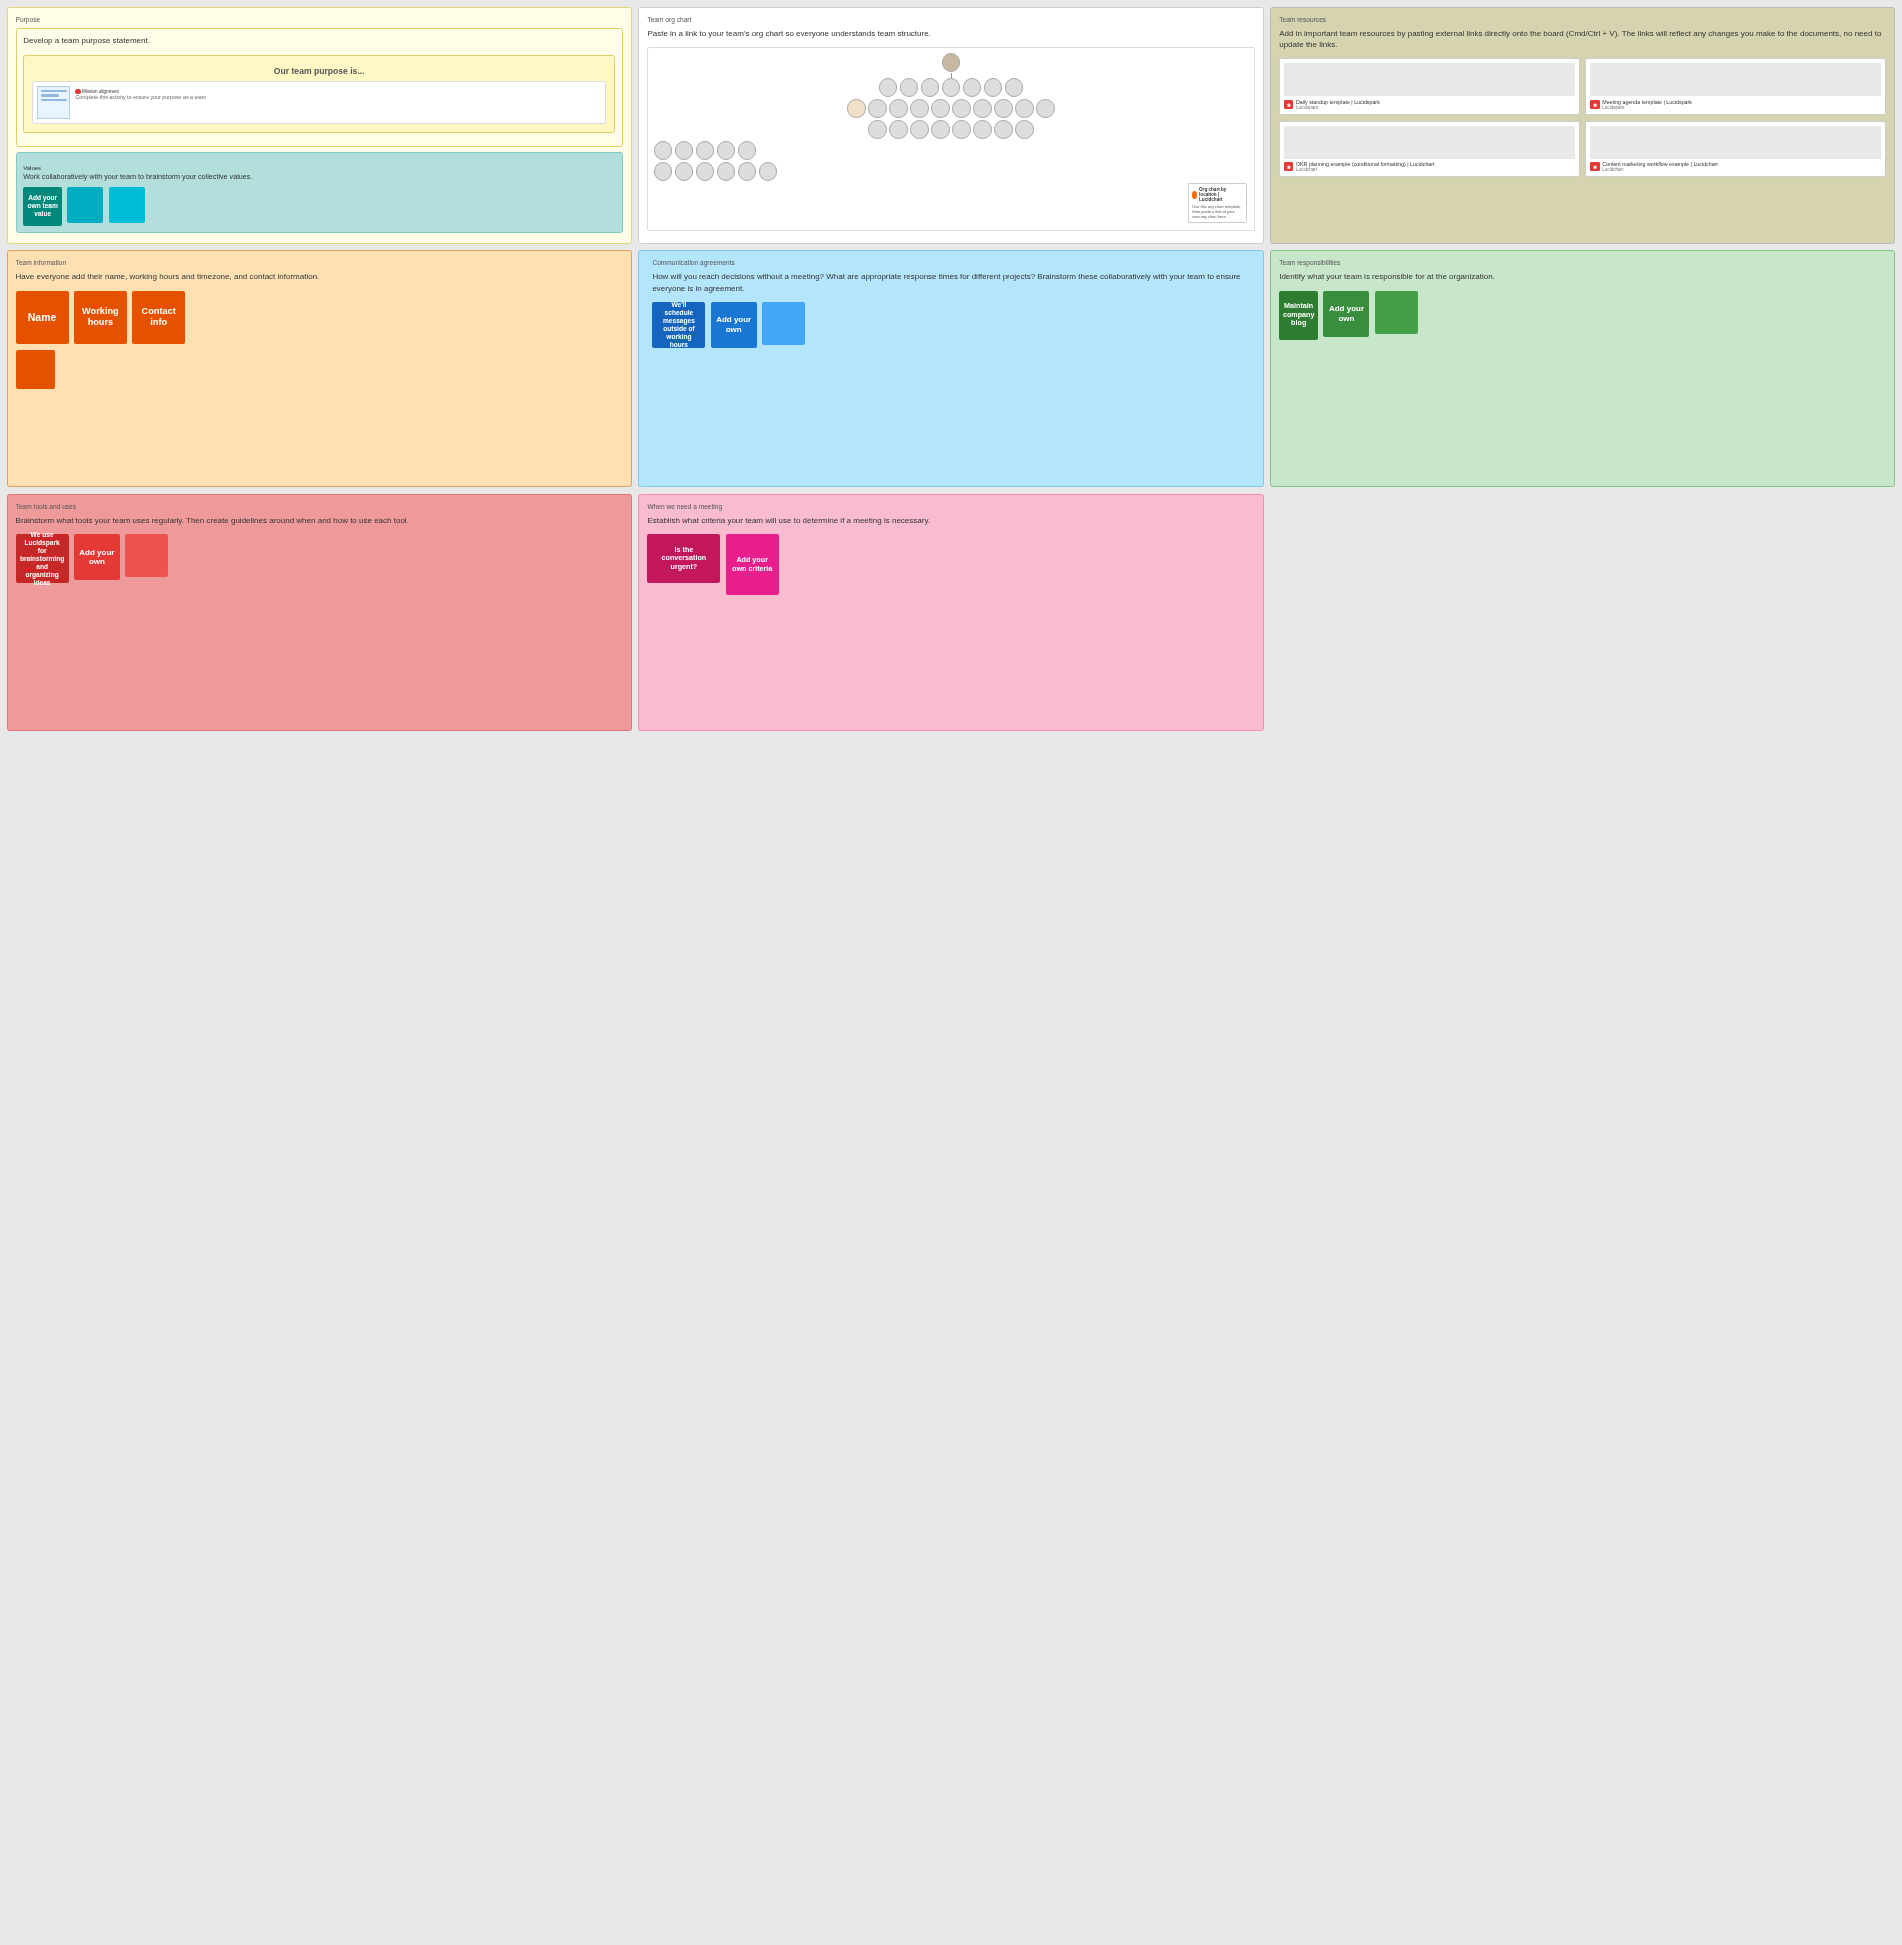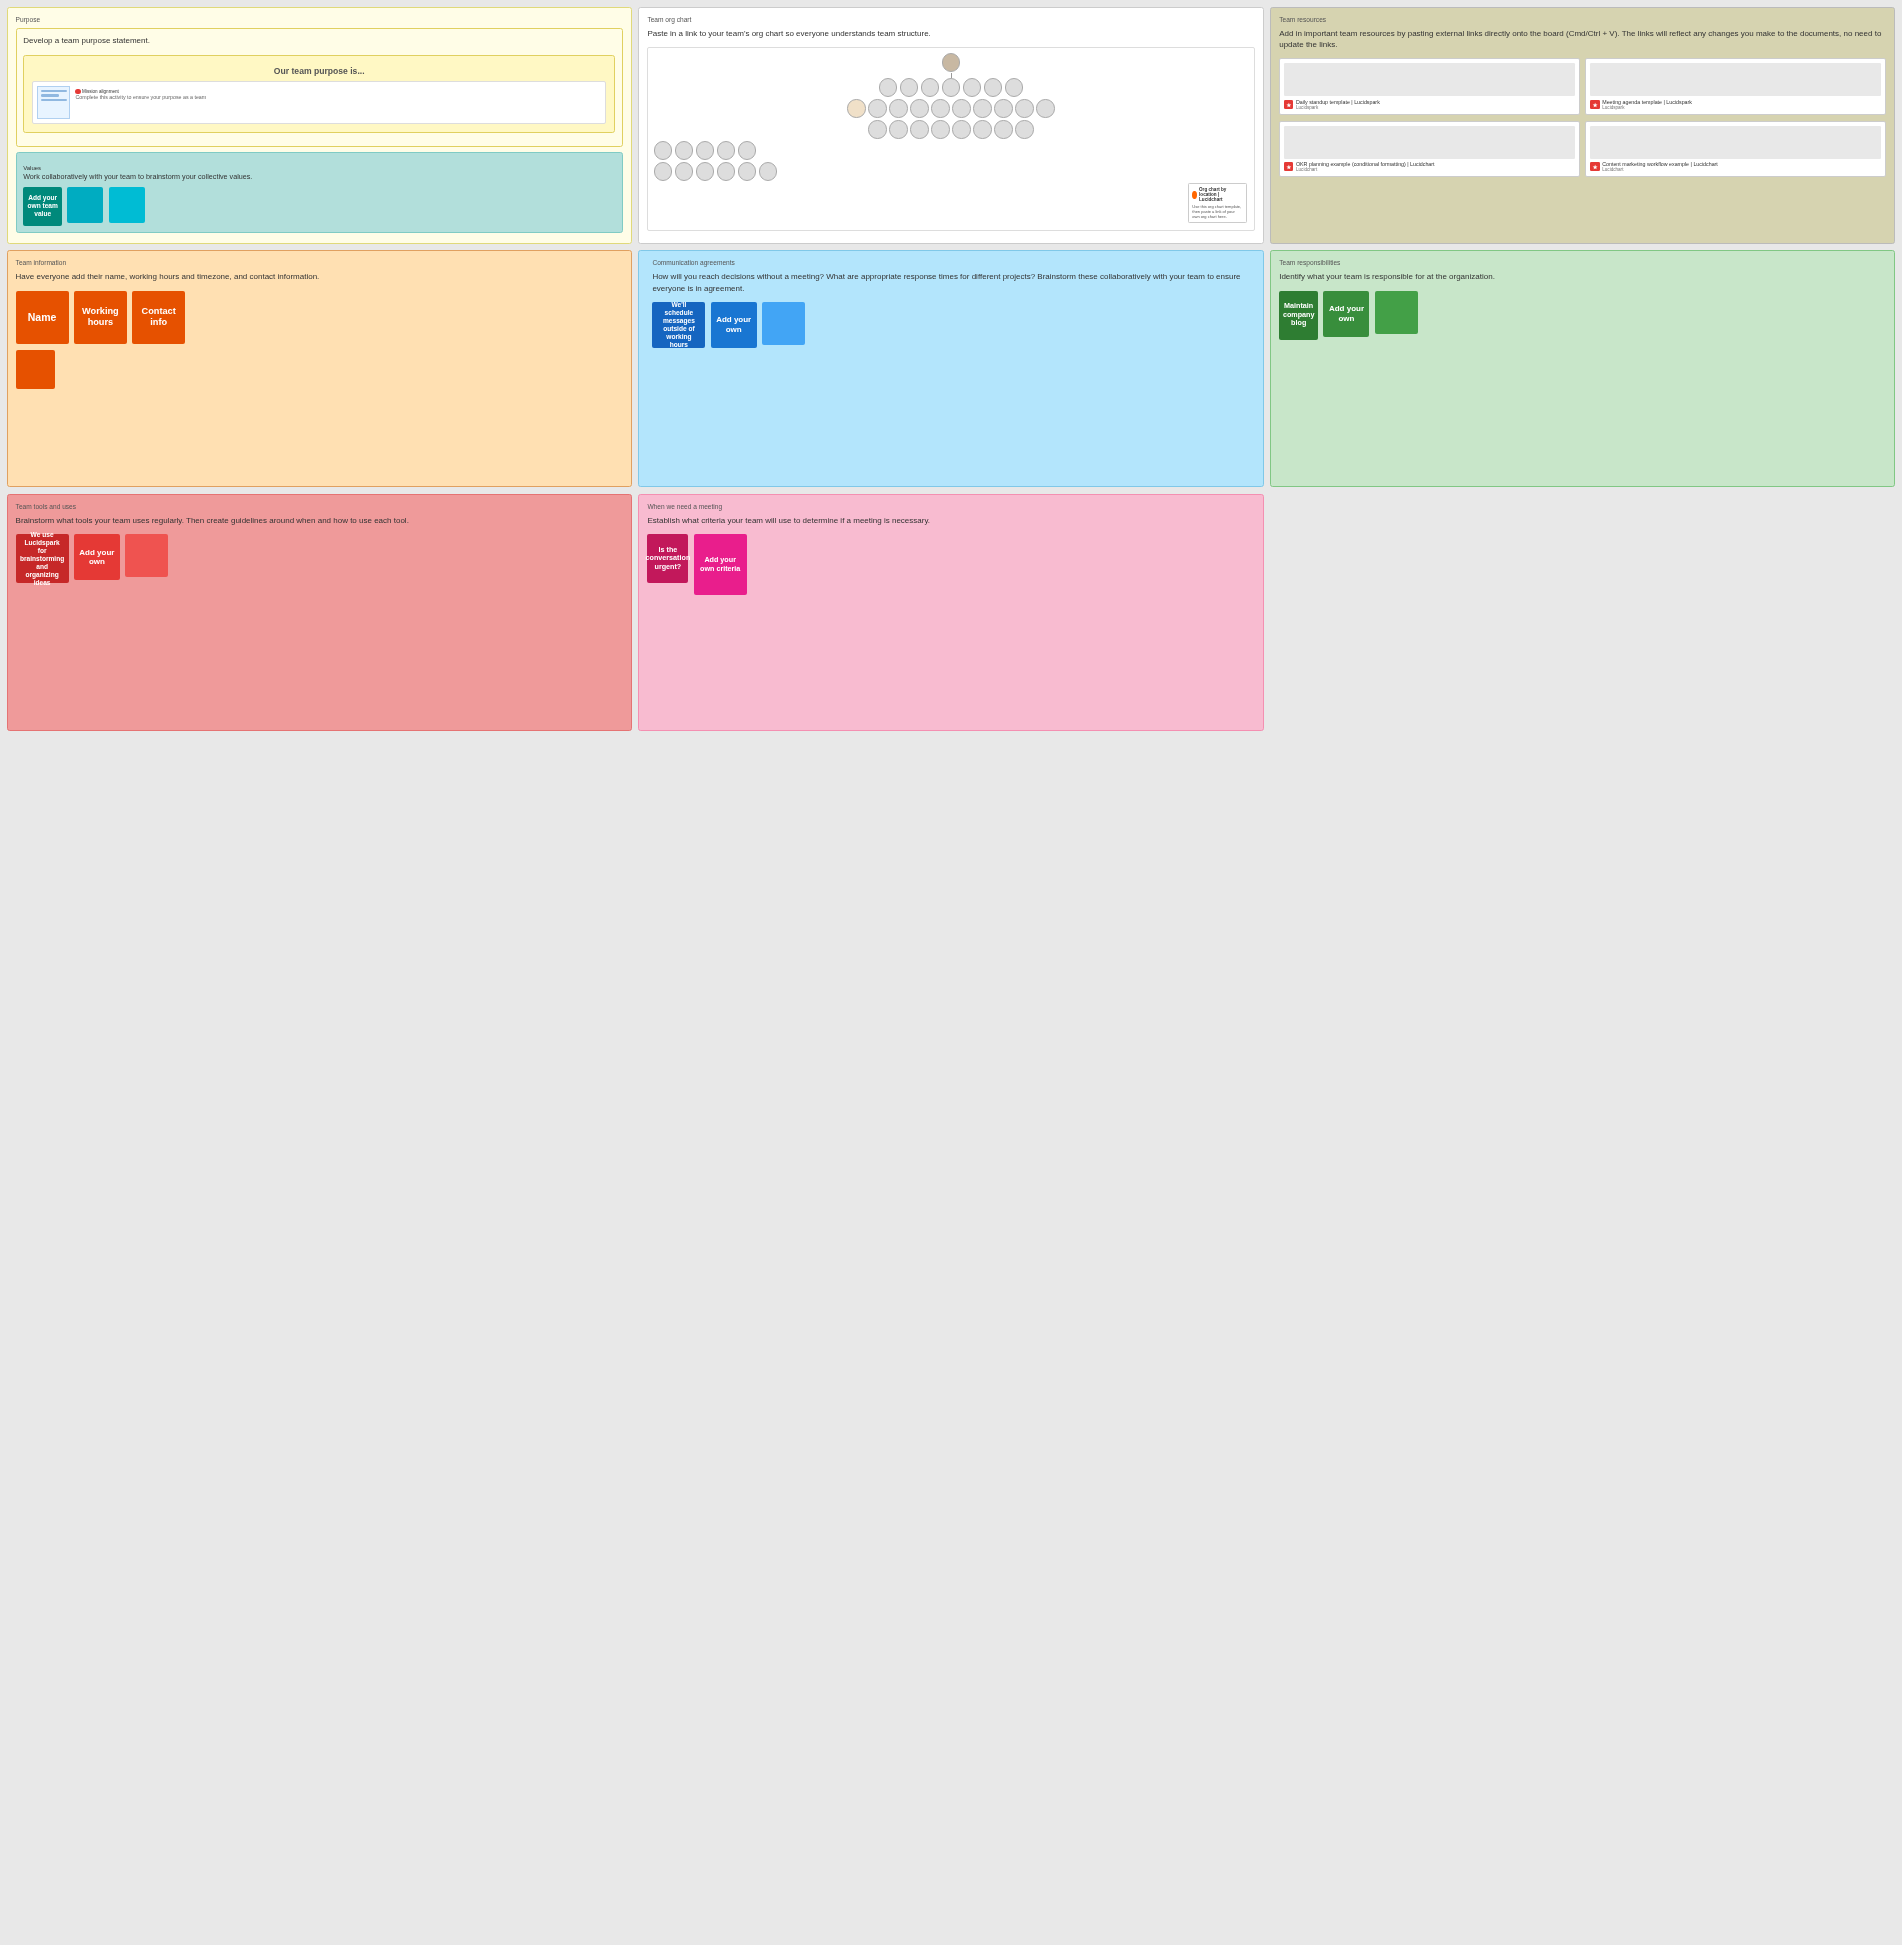--- a/index.html
+++ b/index.html
@@ -448,19 +448,19 @@
       <div class="sticky" style="background:#c62828; width:53px; height:49px; font-size:6.6px;">We use Lucidspark for brainstorming and organizing ideas</div>
       <div class="sticky" style="background:#e53935; width:46px; height:46px; font-size:8px;">Add your own</div>
       <div class="sticky" style="background:#ef5350; width:43px; height:43px;"></div>
     </div>
   </div>
 
   <div class="panel panel-meeting">
     <span class="panel-label">When we need a meeting</span>
     <p class="panel-desc">Establish what criteria your team will use to determine if a meeting is necessary.</p>
     <div class="sticky-row">
-      <div class="sticky" style="background:#c2185b; width:41px; height:49px; font-size:7.2px;">Is the conversation urgent?</div>
+      <div class="sticky" style="background:#c2185b; width:73px; height:49px; font-size:7.2px;">Is the conversation urgent?</div>
       <div class="sticky" style="background:#e91e8c; width:53px; height:61px; font-size:7.2px;">Add your own criteria</div>
     </div>
   </div>
 
 </div>
 
 
 </body></html>

